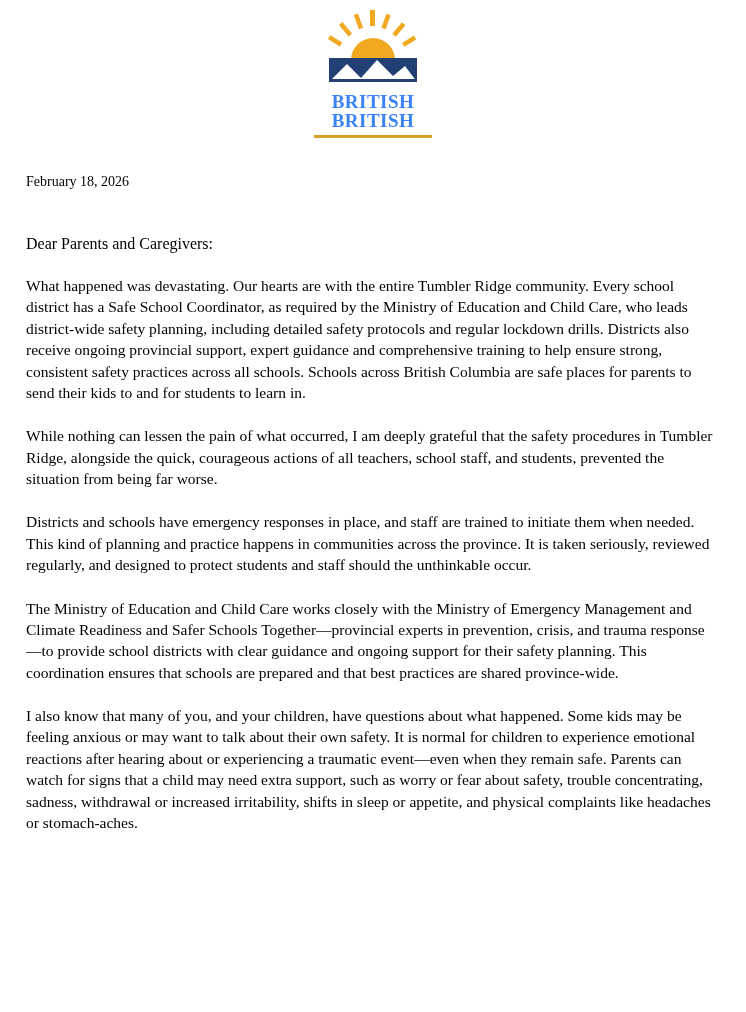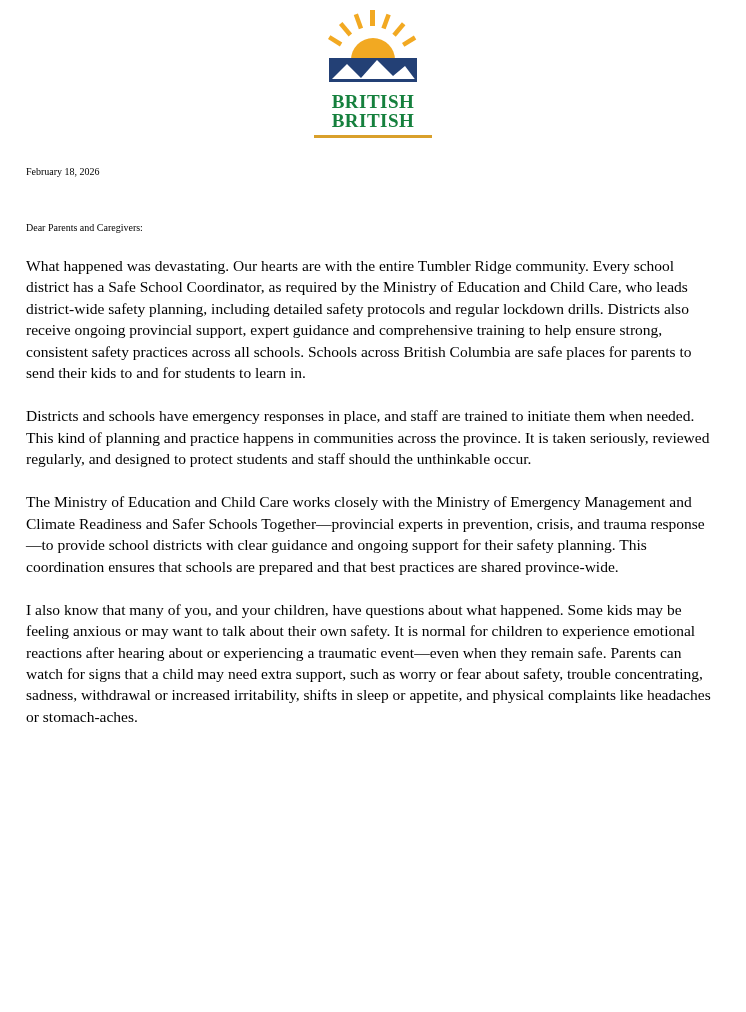--- a/index.html
+++ b/index.html
@@ -30,40 +30,40 @@
   }
   .logo {
     width: 124px;
     position: relative;
   }
   .logo svg { display: block; }
   .logo-text {
     text-align: center;
     font-family: "Liberation Serif", serif;
     font-weight: bold;
-    color: #15803d;
+    color: #3b82f6;
     line-height: 1.02;
     letter-spacing: 0.5px;
     margin-top: 2px;
   }
   .logo-text .l1 { font-size: 19px; }
   .logo-text .l2 { font-size: 19px; }
   .logo-rule {
     height: 3px;
     background: #d9a02b;
     margin: 4px auto 0 auto;
     width: 118px;
   }
   .doc-date {
-    margin-top: 26px;
-    font-size: 10px;
+    margin-top: 34px;
+    font-size: 14px;
   }
   .salutation {
     margin-top: 45px;
-    font-size: 10px;
+    font-size: 16px;
   }
   p.body-para {
     margin: 0;
     padding-top: 22px;
     font-size: 15.5px;
     line-height: 1.38;
     text-align: left;
   }
 </style>
 </head>
@@ -97,17 +97,18 @@
       </div>
       <div class="logo-rule"></div>
     </div>
   </div>
 
   <div class="doc-date">February 18, 2026</div>
 
   <div class="salutation">Dear Parents and Caregivers:</div>
 
   <p class="body-para">What happened was devastating. Our hearts are with the entire Tumbler Ridge community. Every school district has a Safe School Coordinator, as required by the Ministry of Education and Child Care, who leads district-wide safety planning, including detailed safety protocols and regular lockdown drills. Districts also receive ongoing provincial support, expert guidance and comprehensive training to help ensure strong, consistent safety practices across all schools. Schools across British Columbia are safe places for parents to send their kids to and for students to learn in.</p>
+  <p class="body-para">While nothing can lessen the pain of what occurred, I am deeply grateful that the safety procedures in Tumbler Ridge, alongside the quick, courageous actions of all teachers, school staff, and students, prevented the situation from being far worse.</p>
   <p class="body-para">Districts and schools have emergency responses in place, and staff are trained to initiate them when needed. This kind of planning and practice happens in communities across the province. It is taken seriously, reviewed regularly, and designed to protect students and staff should the unthinkable occur.</p>
   <p class="body-para">The Ministry of Education and Child Care works closely with the Ministry of Emergency Management and Climate Readiness and Safer Schools Together—provincial experts in prevention, crisis, and trauma response—to provide school districts with clear guidance and ongoing support for their safety planning. This coordination ensures that schools are prepared and that best practices are shared province-wide.</p>
   <p class="body-para">I also know that many of you, and your children, have questions about what happened. Some kids may be feeling anxious or may want to talk about their own safety. It is normal for children to experience emotional reactions after hearing about or experiencing a traumatic event—even when they remain safe. Parents can watch for signs that a child may need extra support, such as worry or fear about safety, trouble concentrating, sadness, withdrawal or increased irritability, shifts in sleep or appetite, and physical complaints like headaches or stomach-aches.</p>
 
 </div>
 
 </body></html>

